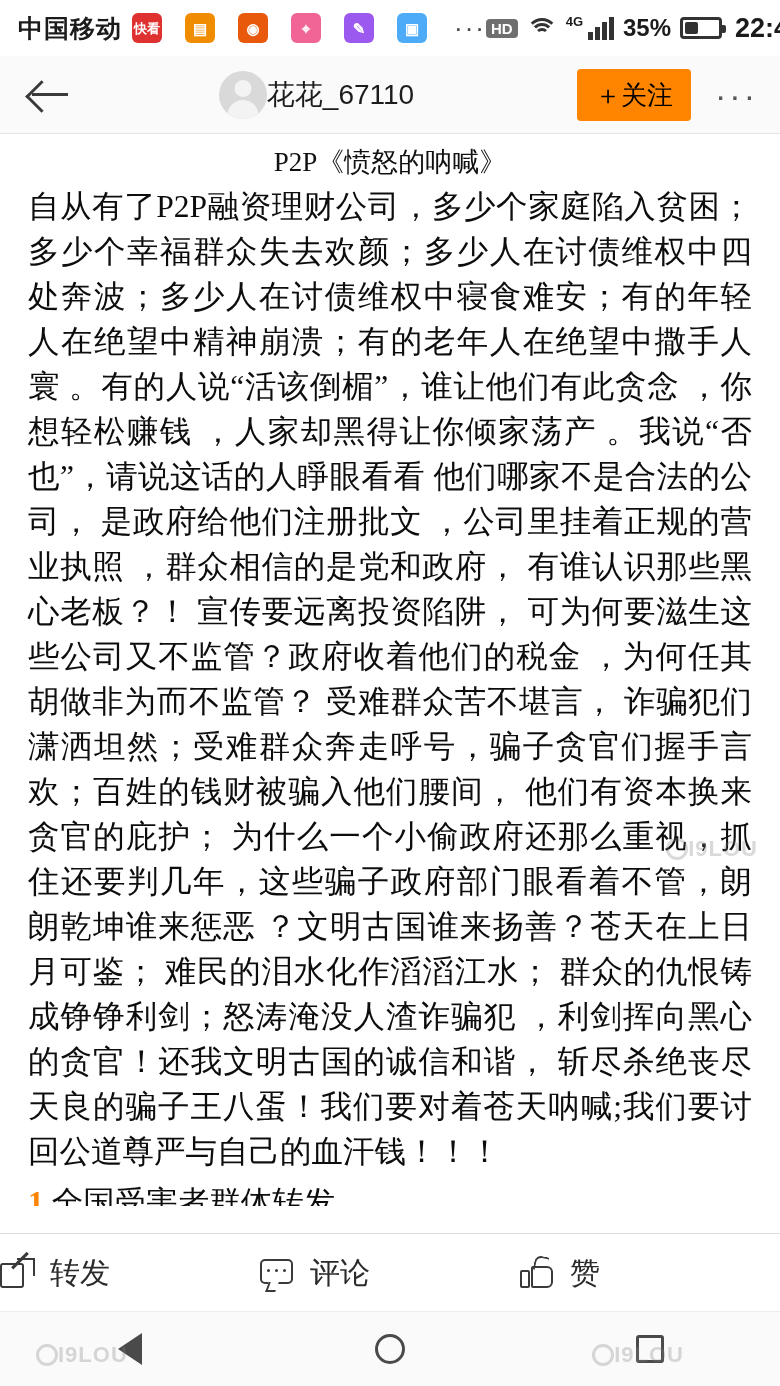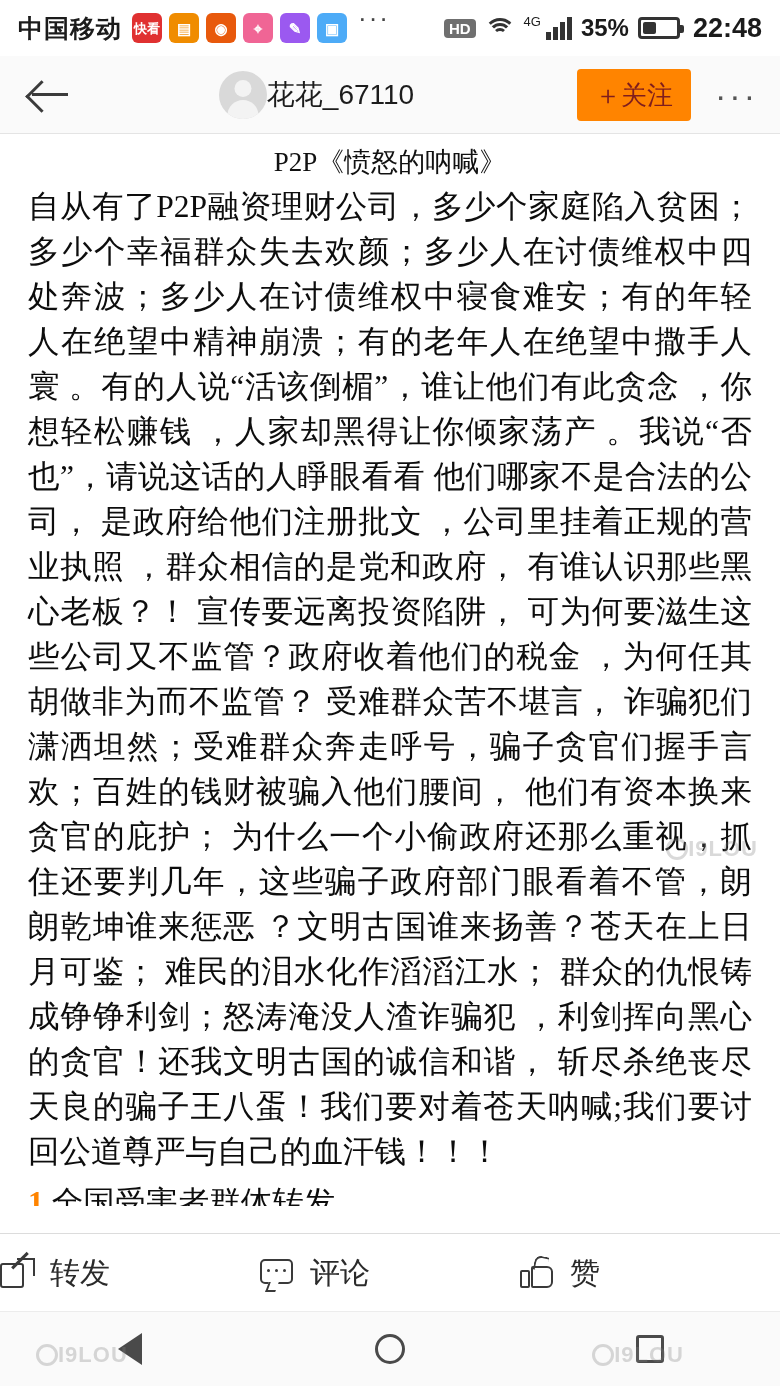--- a/index.html
+++ b/index.html
@@ -27,21 +27,22 @@
   }
   .carrier {
     font-size: 25px;
     font-weight: bold;
     letter-spacing: 1px;
     margin-right: 10px;
     white-space: nowrap;
   }
   .sb-icons {
     display: flex;
-    gap: 7px;
+    align-items: center;
+    gap: 23px;
   }
   .sb-icon {
     width: 30px;
     height: 30px;
     border-radius: 6px;
     display: flex;
     align-items: center;
     justify-content: center;
     font-size: 15px;
     color: #fff;
@@ -90,21 +91,21 @@
     border-bottom-color: transparent;
     border-left-color: transparent;
     border-right-color: transparent;
     border-radius: 50%;
   }
   .wifi .w1 { width: 26px; height: 26px; top: 2px; }
   .wifi .w2 { width: 17px; height: 17px; top: 7px; }
   .wifi .w3 { width: 8px;  height: 8px;  top: 12px; }
   .net-label {
     font-size: 13px;
-    font-weight: normal;
+    font-weight: bold;
     position: relative;
     top: -7px;
     margin-right: -4px;
   }
   .bars {
     display: flex;
     align-items: flex-end;
     gap: 2px;
     height: 24px;
   }
@@ -203,21 +204,21 @@
     border-radius: 16px 16px 0 0;
     background: #f3f3f3;
   }
   .author-name {
     font-size: 28px;
     color: #1c1c1c;
     white-space: nowrap;
   }
   .follow-btn {
     background: #ff8400;
-    color: #7f1d1d;
+    color: #000000;
     font-size: 26px;
     border: none;
     border-radius: 4px;
     padding: 13px 18px;
     line-height: 1;
     white-space: nowrap;
     font-family: "Liberation Sans", sans-serif;
     margin-left: 18px;
   }
   .more-dots {

